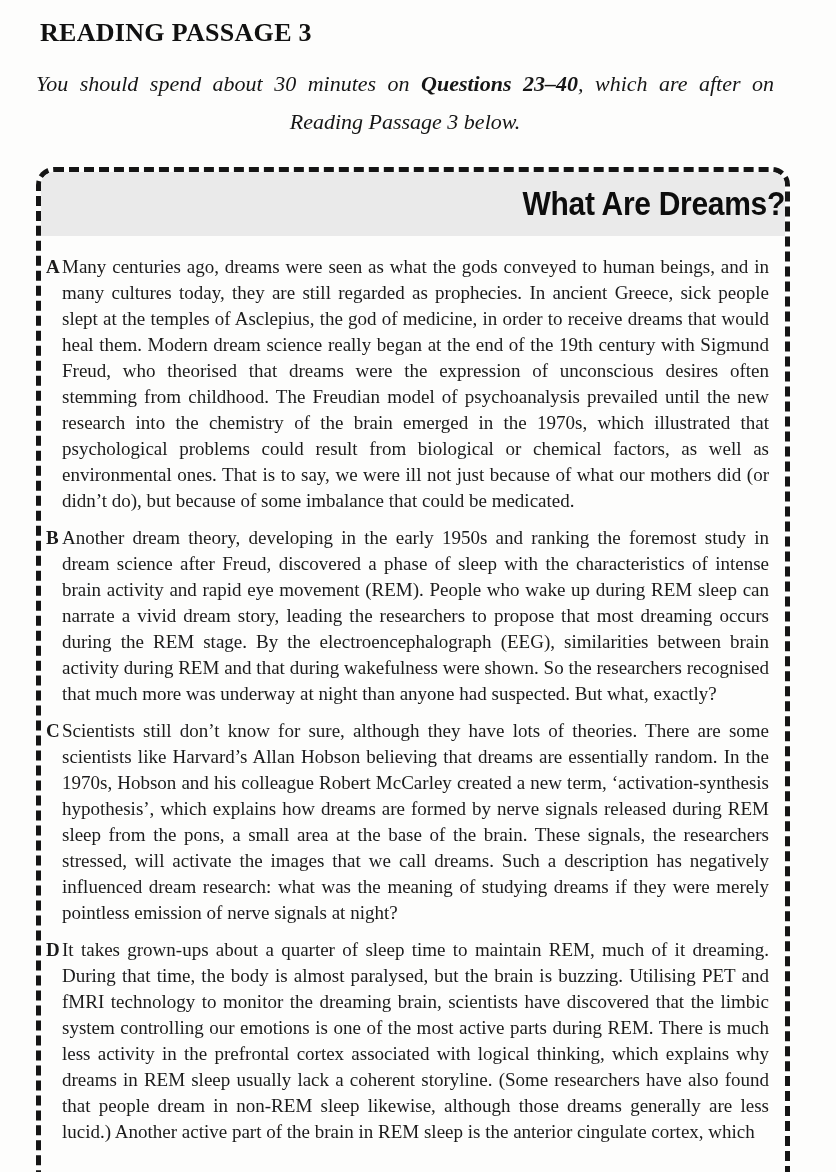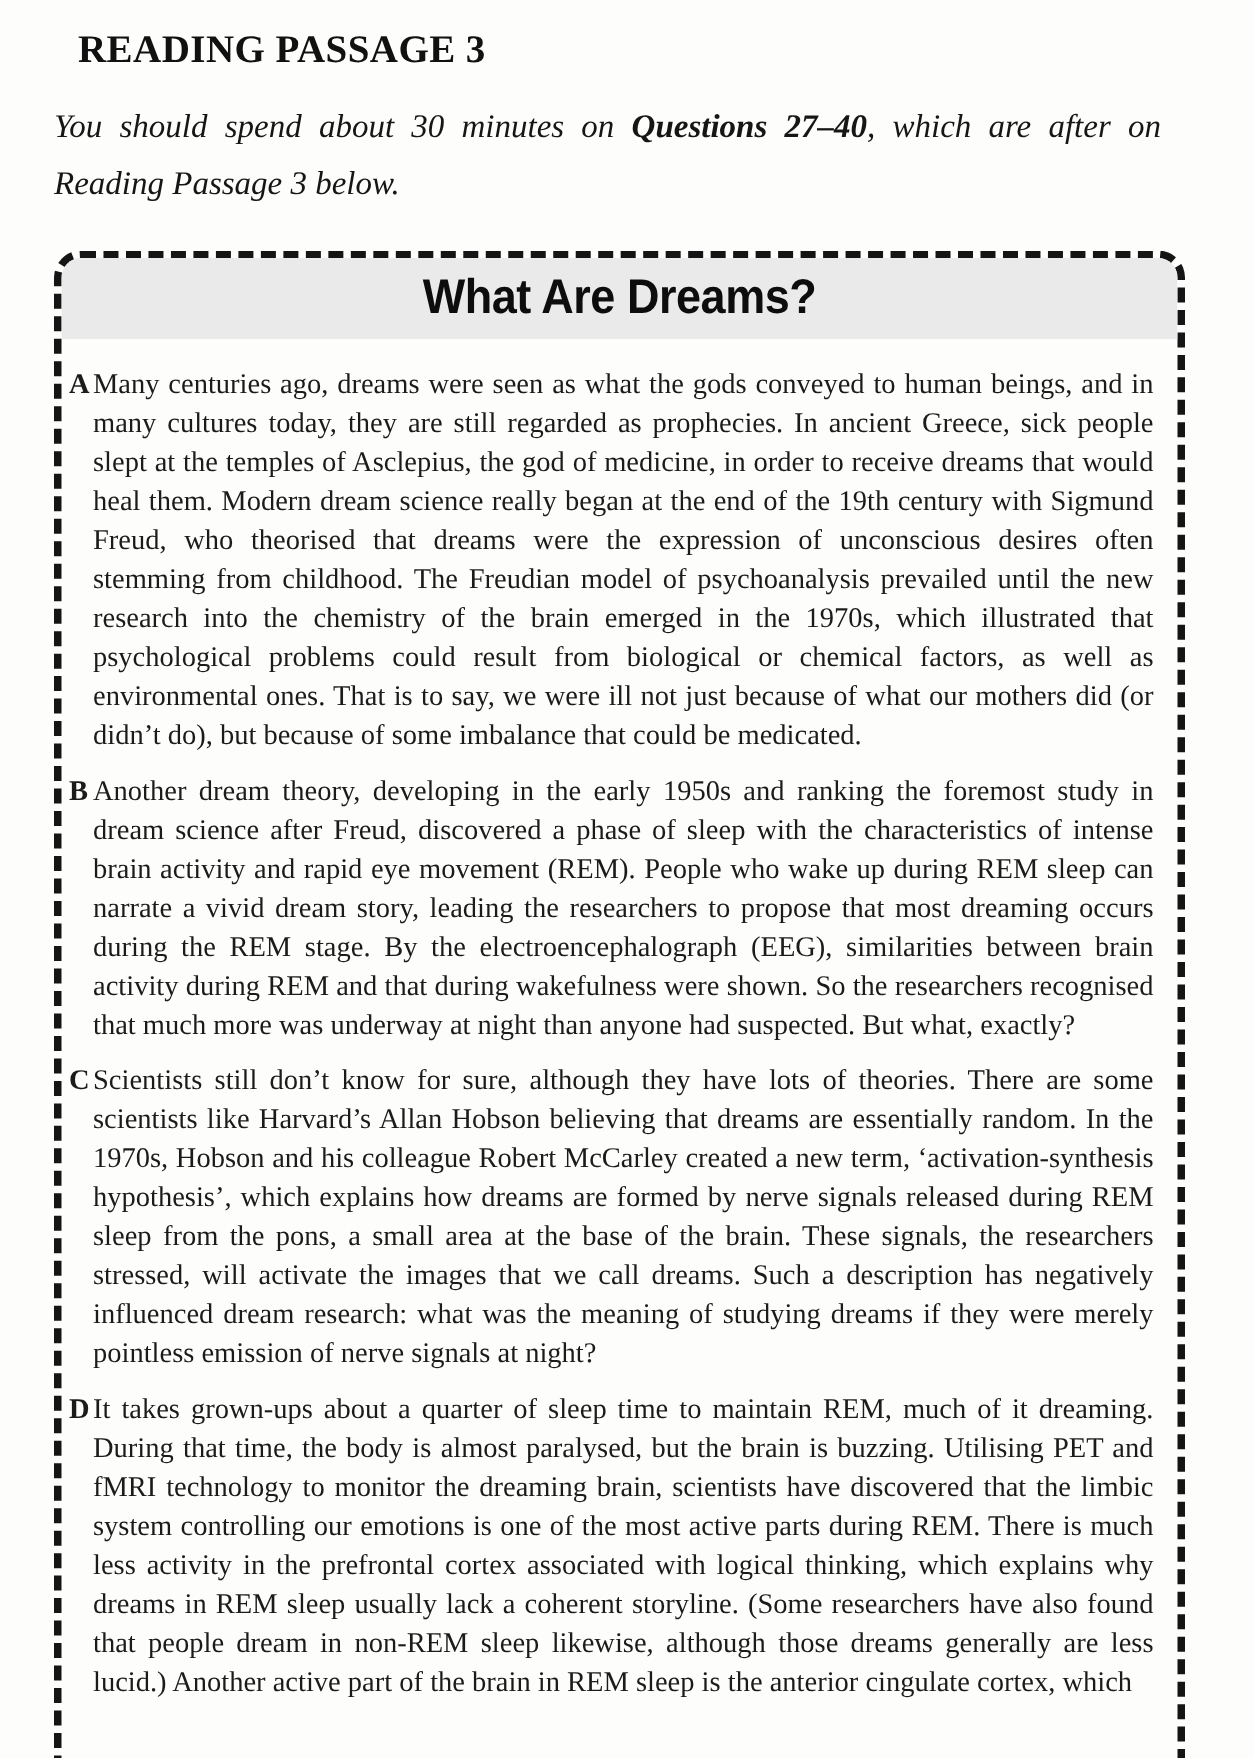--- a/index.html
+++ b/index.html
@@ -15,58 +15,59 @@
     color: #1b1b1b;
   }
   .page {
     padding: 14px 36px 0 36px;
     box-sizing: border-box;
   }
   .heading {
     font-size: 26px;
     font-weight: bold;
     letter-spacing: 0.3px;
-    margin: 4px 0 0 16px;
+    margin: 4px 0 0 4px;
     color: #111;
   }
   .instruction {
     margin-top: 23px;
     width: 738px;
     font-style: italic;
     font-size: 22px;
     line-height: 26px;
     color: #161616;
   }
   .instruction .line1 {
     text-align: justify;
     text-align-last: justify;
   }
   .instruction .line2 {
     margin-top: 12px;
+    text-align: center;
   }
   .instruction .bold {
     font-weight: bold;
   }
   .passage-box {
     margin-top: 32px;
     width: 754px;
     height: 1060px;
     box-sizing: border-box;
     border: 5px dashed #151515;
     border-radius: 18px;
     background: #fdfdfc;
     overflow: hidden;
   }
   .band {
-    height: 54px;
+    height: 64px;
     background: #eaeaea;
     border-radius: 12px 12px 0 0;
     display: flex;
     align-items: center;
-    justify-content: center;
+    justify-content: flex-end;
   }
   .band-title {
     font-family: "Liberation Sans", sans-serif;
     font-weight: bold;
     font-size: 30px;
     letter-spacing: -0.3px;
     color: #0d0d0d;
     transform: scaleY(1.08);
   }
   .content {
@@ -86,21 +87,21 @@
   }
 </style>
 </head>
 <body>
 
 <div class="page">
 
   <h1 class="heading">READING PASSAGE 3</h1>
 
   <div class="instruction">
-    <div class="line1"><span>You should spend about 30 minutes on </span><span class="bold">Questions 27–40</span><span>, which are after on</span></div>
+    <div class="line1"><span>You should spend about 30 minutes on </span><span class="bold">Questions 23–40</span><span>, which are after on</span></div>
     <div class="line2">Reading Passage 3 below.</div>
   </div>
 
   <div class="passage-box">
 
     <div class="band">
       <div class="band-title">What Are Dreams?</div>
     </div>
 
     <div class="content">

